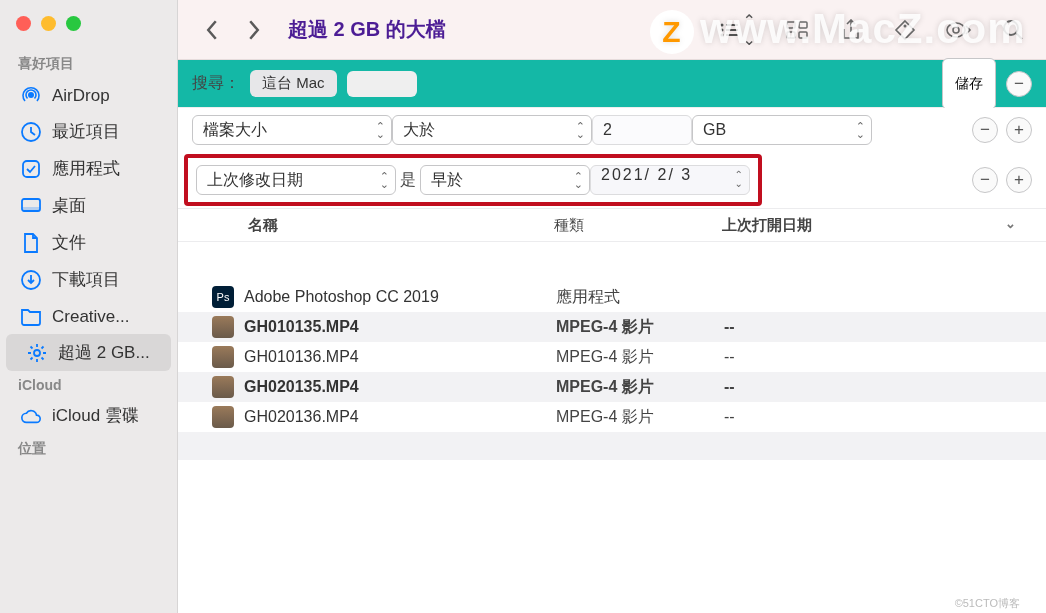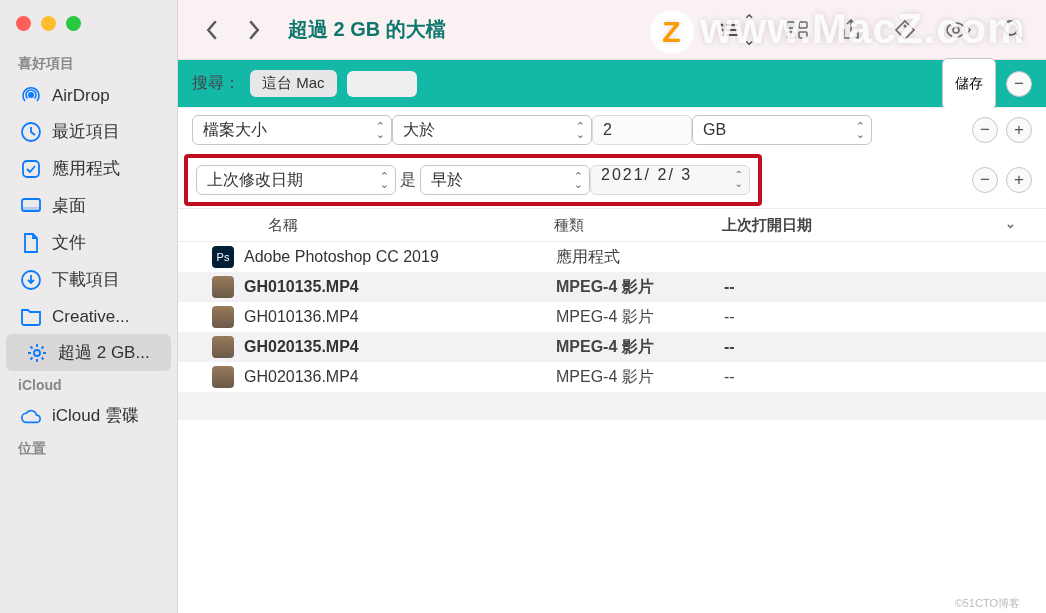--- a/index.html
+++ b/index.html
@@ -13,21 +13,21 @@
 .dot { width:15px; height:15px; border-radius:50%;}
 .dot.r{background:#ff5f57;} .dot.y{background:#febc2e;} .dot.g{background:#28c840;}
 .sb-head{ font-size:14px; font-weight:600; color:#888; padding:6px 18px 4px;}
 .sb-item{ display:flex; align-items:flex-end; gap:10px; padding:7px 20px; font-size:17px; color:#333; cursor:default;}
 .sb-item .ic{ width:22px; height:22px; display:flex; align-items:center; justify-content:center; color:#0a7aff;}
 .sb-item.sel{ background:#d9d7d7; border-radius:6px; margin:0 6px;}
 .sb-item.dim .ic{ color:#8e8e93;}
 .content{ flex:1; display:flex; flex-direction:column; background:#fff;}
 .toolbar{ height:60px; background:#faf2f2; border-bottom:1px solid #e6dcdc; display:flex; align-items:center; padding:0 20px; gap:14px;}
 .nav-btn{ width:28px; height:28px; display:flex; align-items:center; justify-content:center; color:#5a5a5a; font-size:22px;}
-.title{ font-size:20px; font-weight:600; color:#0f766e; flex:0 0 auto; margin-left:6px; margin-right:auto;}
+.title{ font-size:20px; font-weight:600; color:#4c1d95; flex:0 0 auto; margin-left:6px; margin-right:auto;}
 .tb-icon{ width:26px; height:26px; display:flex; align-items:center; justify-content:center; color:#6b6b6b;}
 .tb-group{ display:flex; align-items:center; gap:28px;}
 .viewmode{ display:flex; align-items:center; gap:4px; color:#555;}
 .searchbar{ height:48px; background:#14b8a6; border-bottom:1px solid #eee; display:flex; align-items:center; padding:0 14px; gap:10px;}
 .sb-lab{ font-size:16px; color:#444;}
 .tab{ padding:4px 12px; border-radius:6px; font-size:15px; background:#e7e7e9; color:#333;}
 .tab.ghost{ background:#efefef; width:70px; height:26px;}
 .sb-spacer{flex:1;}
 .pill-btn{ border:1px solid #c6c6c8; border-radius:6px; padding:16px 12px; font-size:14px; background:#fff;}
 .round-btn{ width:26px; height:26px; border:1px solid #c6c6c8; border-radius:50%; display:flex; align-items:center; justify-content:center; font-size:17px; color:#555; background:#fafafa;}
@@ -35,25 +35,25 @@
 .crit-row{ display:flex; align-items:center; padding:7px 14px; }
 .crit-row.hili{ border:4px solid #c10e1f; border-radius:4px; margin:2px 210px 2px 6px; padding:7px 8px;}
 .select{ position:relative; border:1px solid #c6c6c8; border-radius:6px; background:#fff; height:30px; display:flex; align-items:center; padding:0 26px 0 10px; font-size:16px; color:#333;}
 .select .ud{ position:absolute; right:6px; font-size:11px; color:#666; line-height:8px;}
 .num-in{ border:1px solid #dcdcde; border-radius:6px; height:30px; padding:0 10px; font-size:16px; color:#333; background:#fbfbfd; width:100px;}
 .date-in{ border:1px solid #dcdcde; border-radius:6px; height:30px; padding:0 24px 0 10px; font-size:16px; color:#333; background:#f7f7fa; letter-spacing:2px; position:relative; width:160px;}
 .date-in .ud{ position:absolute; right:4px; top:4px; font-size:10px; color:#666; line-height:9px;}
 .is-lab{ font-size:16px; color:#444; padding:0 4px;}
 .pmgroup{ display:flex; gap:8px; margin-left:auto;}
 .columns{ display:flex; height:34px; border-top:1px solid #ececee; border-bottom:1px solid #ececee; background:#fff; align-items:center; font-size:15px; color:#444;}
-.col-name{ width:376px; padding-left:90px;}
+.col-name{ width:376px; padding-left:70px;font-weight:bold;}
 .col-kind{ width:168px;}
 .col-open{ flex:1; display:flex; justify-content:space-between; padding-right:30px; font-weight:600;}
 .sortarr{ font-size:13px; color:#777;}
-.list{ flex:1; background:#fff;}
+.list{ flex:1; background:#fff;margin-top:40px;}
 .row{ display:flex; align-items:center; height:30px; font-size:16px; color:#333;}
 .row.alt{ background:#f2f2f4;font-weight:bold;}
 .row .ficon{ width:22px; height:22px; margin:0 10px 0 34px; border-radius:4px; display:flex; align-items:center; justify-content:center; font-size:11px; color:#fff;}
 .row .fname{ width:312px;}
 .row .fkind{ width:168px; color:#444;}
 .row .fopen{ flex:1; color:#444;}
 .ps{ background:#001e36;}
 .mp{ background:linear-gradient(#9a7a5a,#6a5a4a);}
 </style>
 </head>

